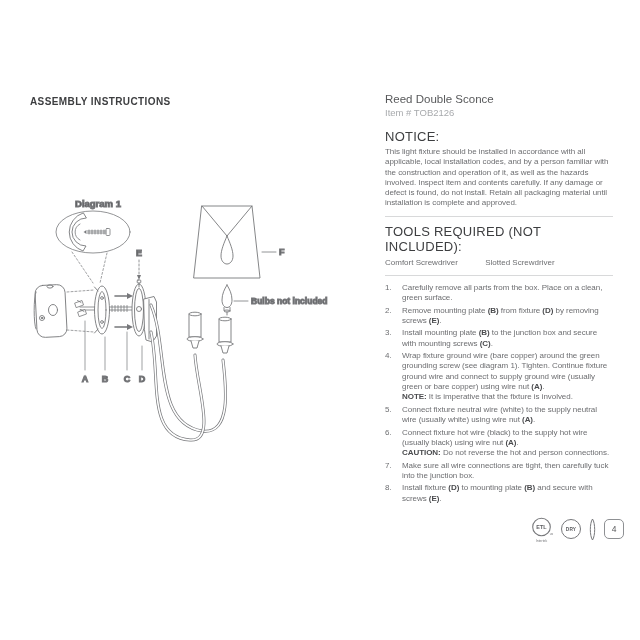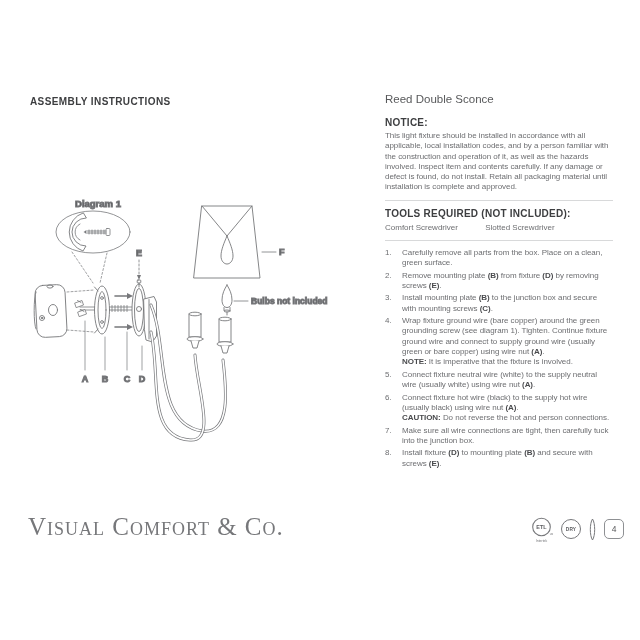--- a/index.html
+++ b/index.html
@@ -6,21 +6,21 @@
   html,body { width:640px; height:640px; background:#fff; overflow:hidden;
               font-family:"Liberation Sans", sans-serif; }
   #page { position:relative; width:640px; height:464px; background:#ffffff; }
 
   .doc-title { position:absolute; left:30px; top:96px; font-size:10px; font-weight:bold;
                letter-spacing:.4px; color:#3d3e40; }
 
   .right-col { position:absolute; left:385px; top:93px; width:228px; color:#6d6e71; }
   .product-name { font-size:11.5px; color:#58595b; line-height:13px; }
   .item-number  { font-size:9.5px; color:#a8aaad; line-height:11px; margin-top:1px; }
-  .sec-heading  { margin-top:11px; font-size:10px; font-weight:bold; letter-spacing:.25px;
+  .sec-heading  { margin-top:11px; font-size:13px; font-weight:normal; letter-spacing:.25px;
                   color:#3d3e40; }
   .notice-body  { margin-top:3px; font-size:8px; line-height:10.3px; letter-spacing:-.05px; }
   .rule { border:none; border-top:1px solid #d8d9da; margin:7px 0; }
   .tools-row { margin-top:4px; font-size:8px; line-height:10px; }
   .tool-item { display:inline-block; }
   .tool-item.first { width:98px; }
 
   .steps { margin-top:2px; }
   .step { display:flex; margin-bottom:2.2px; font-size:8px; line-height:10.3px;
           letter-spacing:-.05px; }
@@ -49,20 +49,21 @@
 </style>
 </head>
 <body>
 
 <div id="page">
 
   <div class="doc-title">ASSEMBLY INSTRUCTIONS</div>
 
   <div class="right-col">
     <div class="product-name">Reed Double Sconce</div>
+    <div class="item-number">Item # TOB2126</div>
 
     <div class="sec-heading">NOTICE:</div>
     <div class="notice-body">This light fixture should be installed in accordance with all applicable, local installation codes, and by a person familiar with the construction and operation of it, as well as the hazards involved. Inspect item and contents carefully. If any damage or defect is found, do not install. Retain all packaging material until installation is complete and approved.</div>
 
     <hr class="rule">
 
     <div class="sec-heading" style="margin-top:0;">TOOLS REQUIRED (NOT INCLUDED):</div>
     <div class="tools-row">
       <span class="tool-item first">Comfort Screwdriver</span>
       <span class="tool-item">Slotted Screwdriver</span>
@@ -240,21 +241,20 @@
     <text x="78" y="17" class="dlbl">Diagram 1</text>
     <text x="65" y="192" class="plbl">A</text>
     <text x="85" y="192" class="plbl">B</text>
     <text x="107" y="192" class="plbl">C</text>
     <text x="122" y="192" class="plbl">D</text>
     <text x="119" y="66" class="plbl">E</text>
     <text x="259" y="65" class="plbl" style="text-anchor:start">F</text>
     <text x="231" y="114" class="anote">Bulbs not included</text>
   </svg>
 
-  <div class="logo">Visual Comfort &amp; Co.</div>
 
   <div class="marks">
     <svg width="24" height="27" viewBox="0 0 24 27">
       <circle cx="10.5" cy="10" r="8.8" fill="none" stroke="#77787b" stroke-width="1.1"></circle>
       <text x="10.5" y="12.3" text-anchor="middle" font-size="5.5" font-weight="bold" fill="#5c5d60">ETL</text>
       <text x="20.5" y="17.5" text-anchor="middle" font-size="3.2" fill="#77787b">us</text>
       <text x="10.5" y="24.5" text-anchor="middle" font-size="3.4" fill="#77787b">Intertek</text>
     </svg>
     <div class="dry-circle">
       <span>DRY</span>

